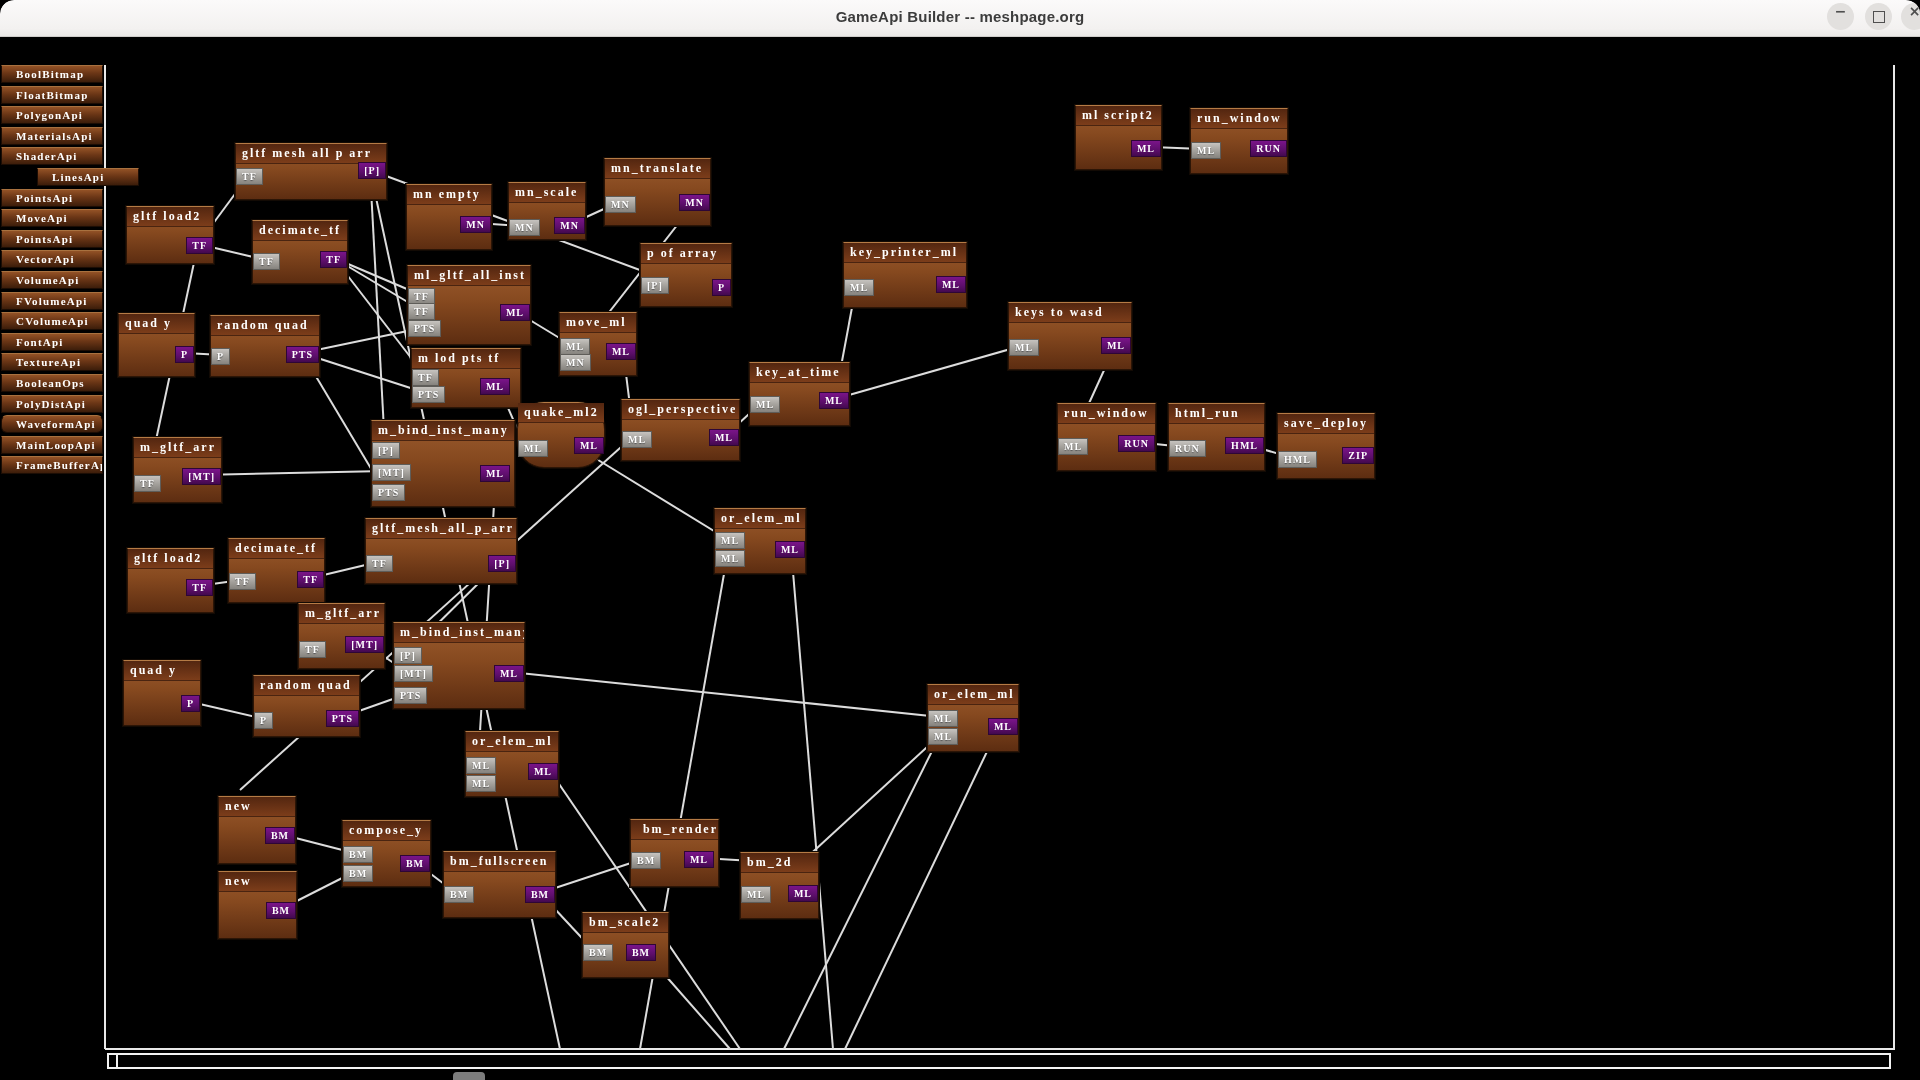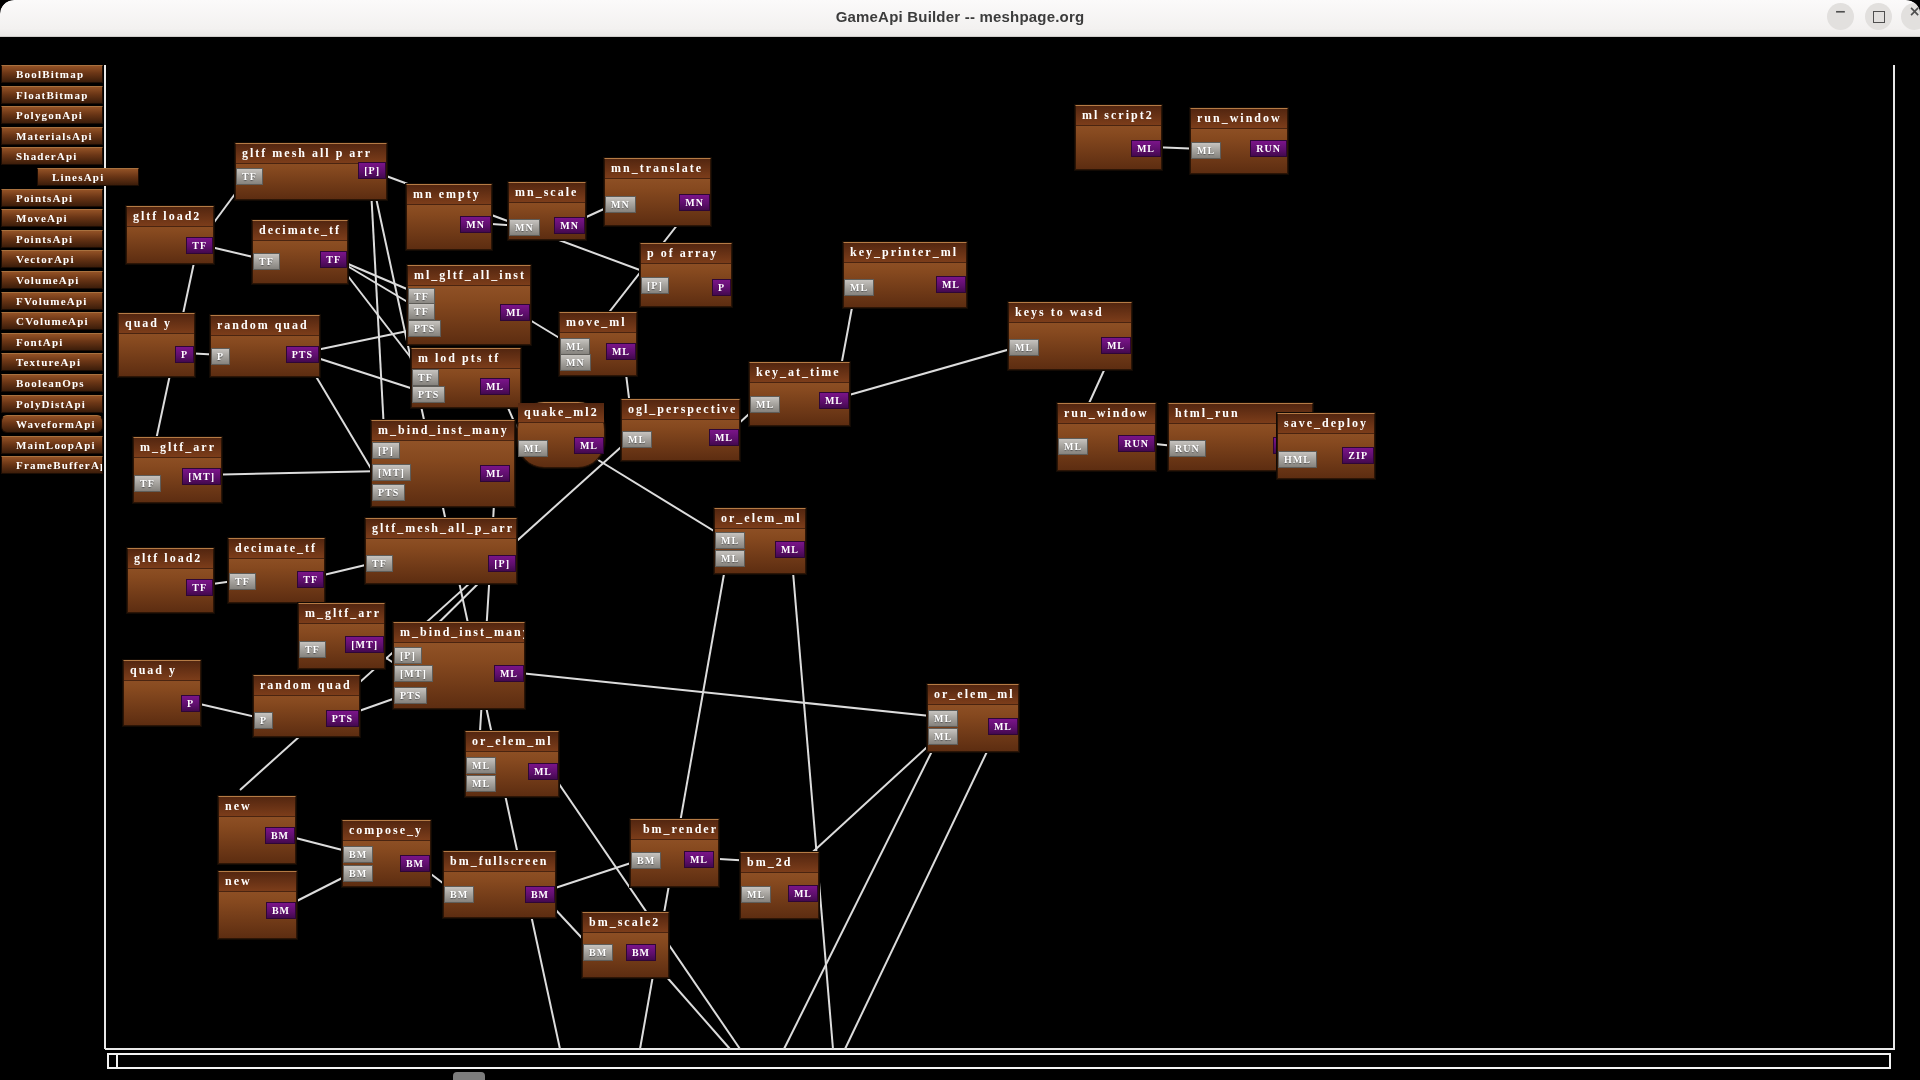--- a/index.html
+++ b/index.html
@@ -192,21 +192,21 @@
       <div class="node" style="left: 133px; top: 437px; width: 87px; height: 64px;">
         <div class="hd">m_gltf_arr</div>
         <div class="port in" style="top: 37px;">TF</div>
         <div class="port out" style="top: 30px; right: 0px;">[MT]</div>
       </div>
       <div class="node" style="left: 1057px; top: 403px; width: 97px; height: 66px;">
         <div class="hd">run_window</div>
         <div class="port in" style="top: 34px;">ML</div>
         <div class="port out" style="top: 31px; right: 0px;">RUN</div>
       </div>
-      <div class="node" style="left: 1168px; top: 403px; width: 95px; height: 66px; padding-left: 48px;">
+      <div class="node" style="left: 1168px; top: 403px; width: 95px; height: 66px;">
         <div class="hd">html_run</div>
         <div class="port in" style="top: 36px;">RUN</div>
         <div class="port out" style="top: 33px; right: 0px;">HML</div>
       </div>
       <div class="node" style="left: 1277px; top: 413px; width: 96px; height: 64px;">
         <div class="hd">save_deploy</div>
         <div class="port in" style="top: 37px;">HML</div>
         <div class="port out" style="top: 33px; right: 0px;">ZIP</div>
       </div>
       <div class="node" style="left: 714px; top: 508px; width: 90px; height: 64px;">

